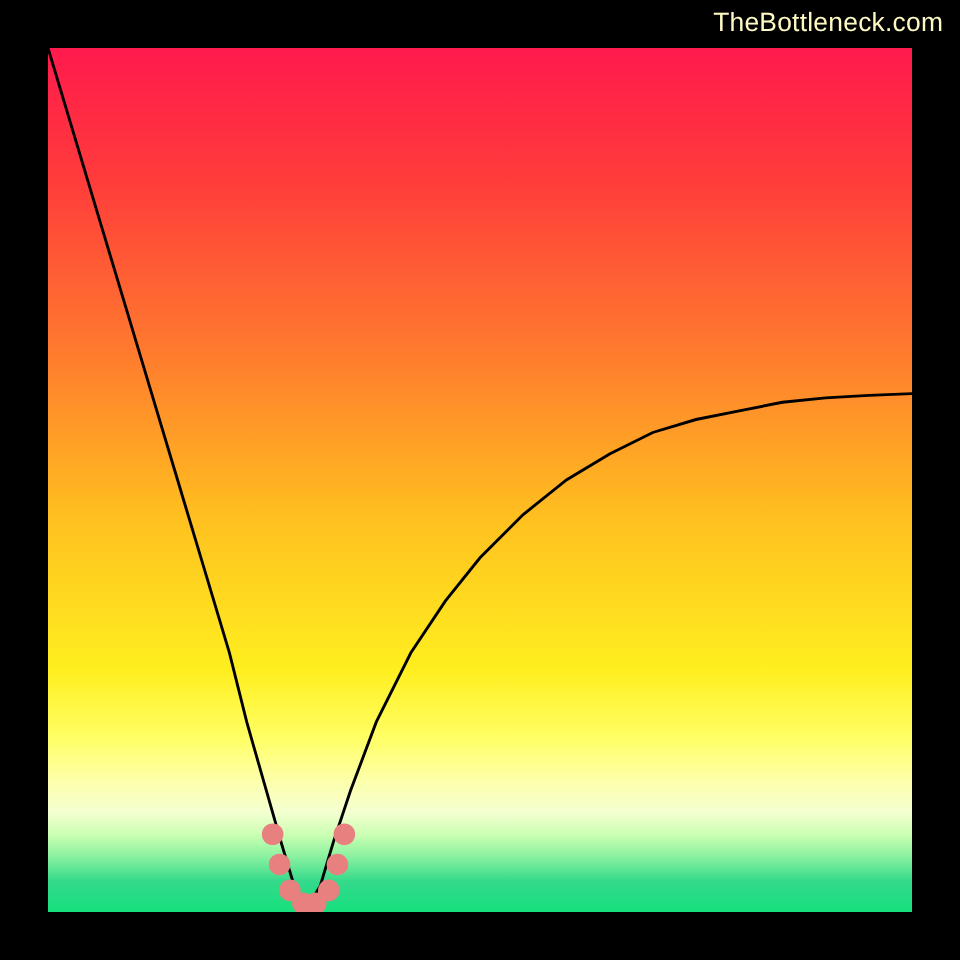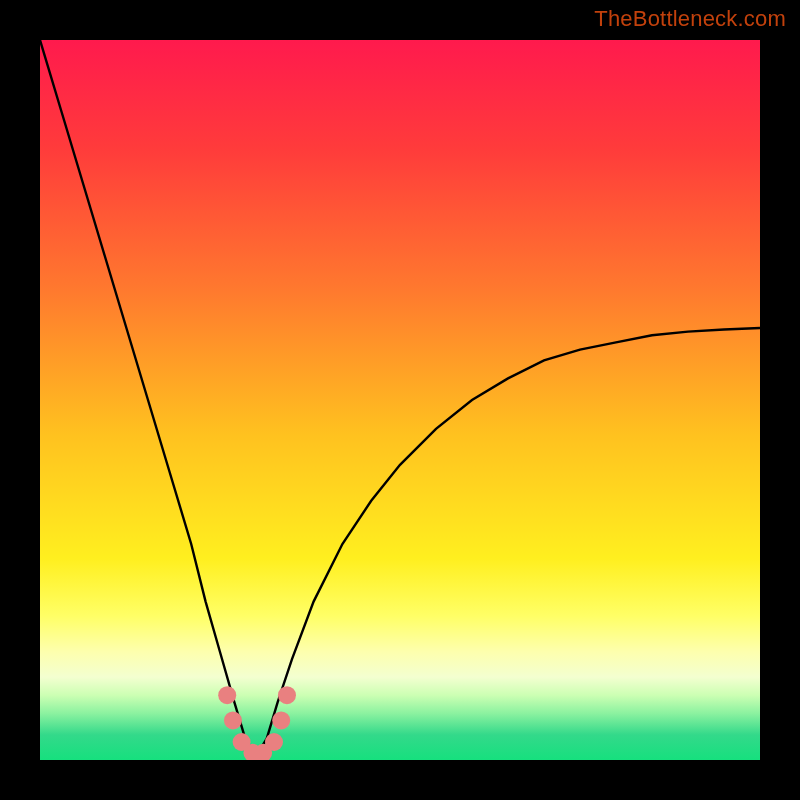--- a/index.html
+++ b/index.html
@@ -39,21 +39,21 @@
     top: 0;
     width: 100%;
     height: 100%;
   }
   .watermark {
     position: absolute;
     top: 6px;
     right: 14px;
     font-family: Arial, Helvetica, sans-serif;
     font-size: 22px;
-    color: #c2410c;
+    color: #fef9c3;
     letter-spacing: 0.2px;
     user-select: none;
   }
 </style>
 </head>
 <body>
 
 <div class="frame">
   <div class="plot">
     <svg class="gradient" viewBox="0 0 720 720" preserveAspectRatio="none">

